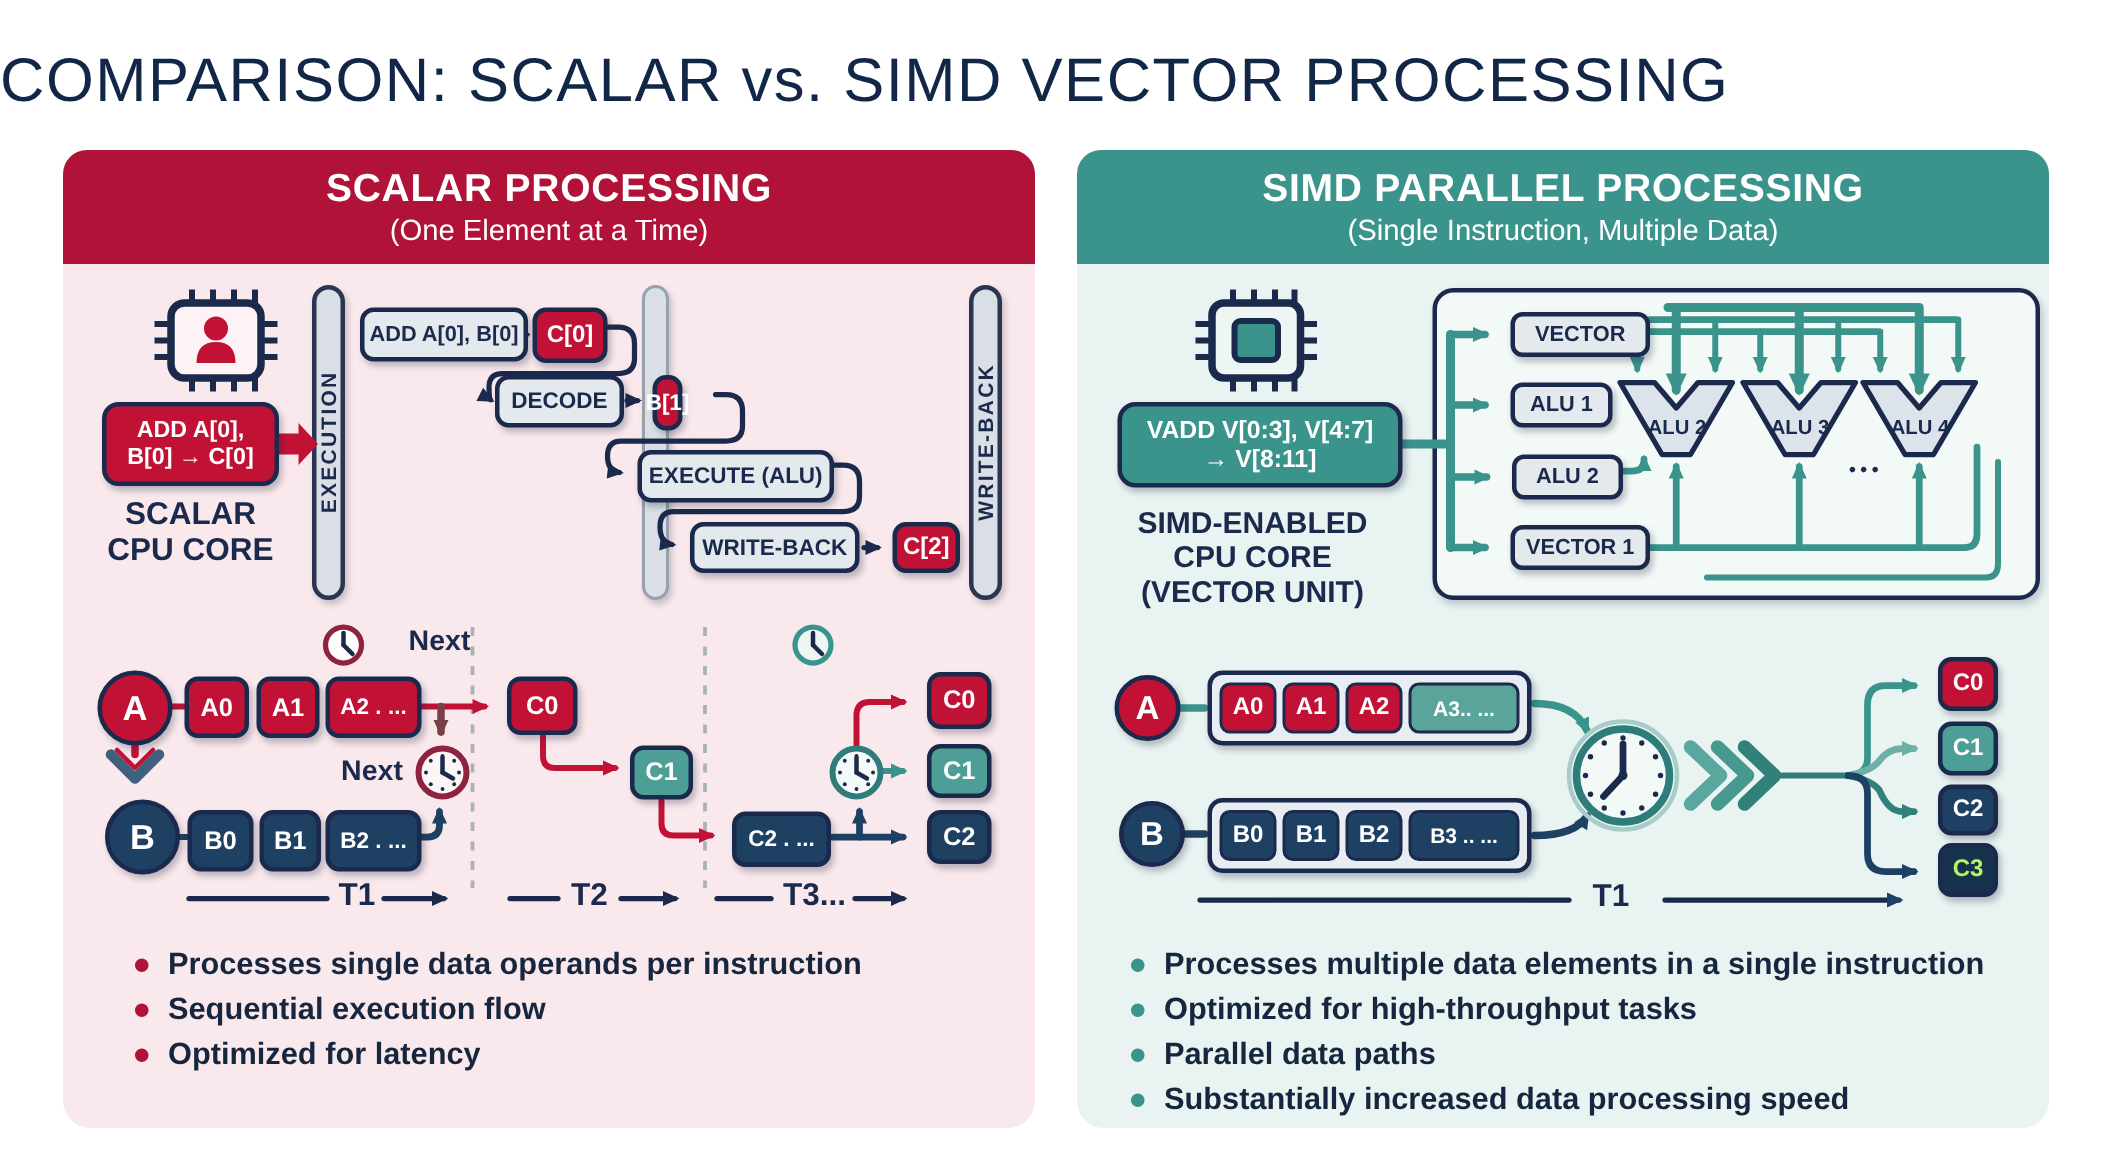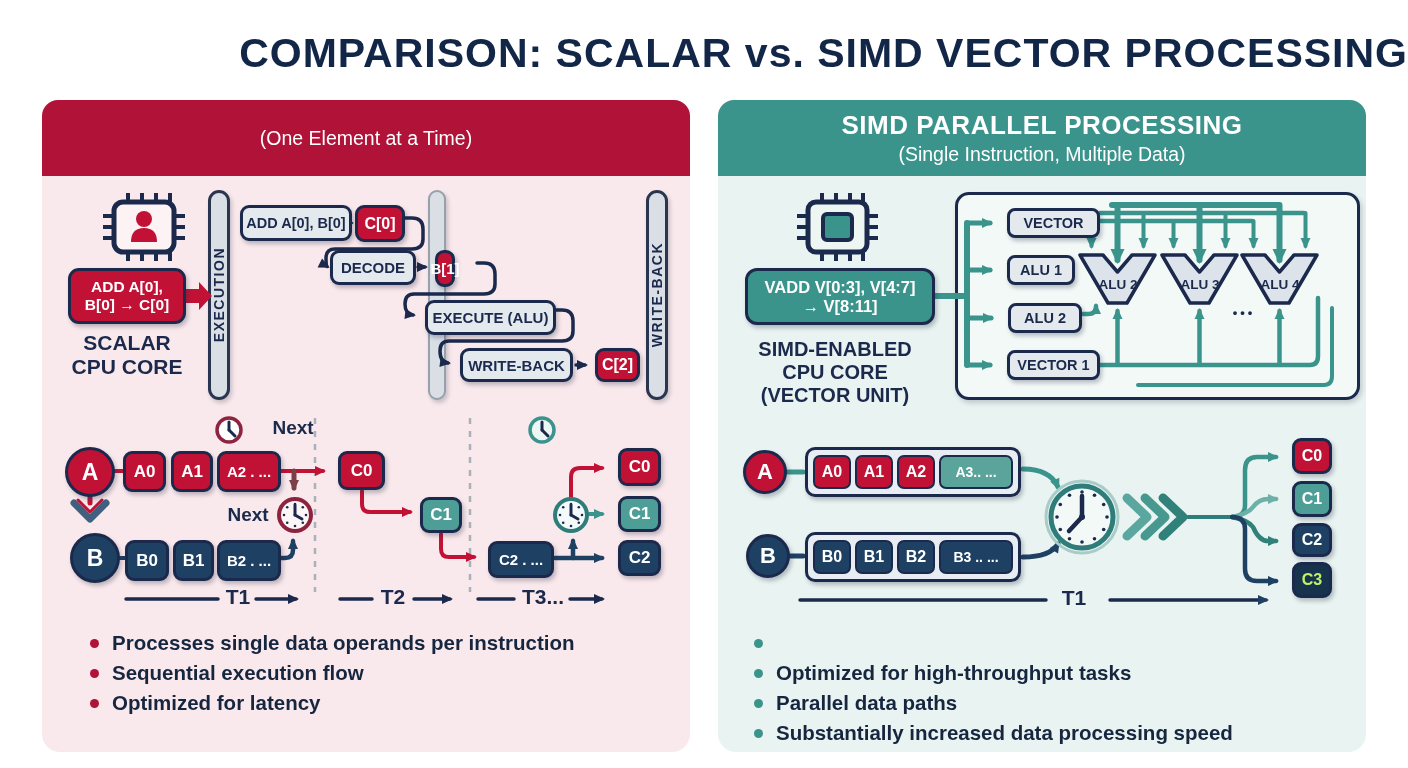--- a/index.html
+++ b/index.html
@@ -3,22 +3,22 @@
 <meta charset="utf-8">
 <style>
   :root{
     --navy:#1b2a4c; --crimson:#b01238; --crimsonbox:#c11236;
     --teal:#3a948c; --tealbox:#4d9e96; --steel:#1e4063;
   }
   *{margin:0;padding:0;box-sizing:border-box}
   body{width:1408px;height:768px;background:#ffffff;overflow:hidden;
        font-family:"Liberation Sans", sans-serif;}
   .canvas{position:relative;width:1408px;height:768px;background:#fff}
-  .title{position:absolute;top:30px;left:0;width:1408px;text-align:right;
-         font-size:41px;font-weight:700;color:#122648;letter-spacing:1px}
+  .title{position:absolute;top:30px;left:0;width:1408px;text-align:left;
+         font-size:41px;font-weight:400;color:#122648;letter-spacing:1px}
   .panel{position:absolute;top:100px;width:648px;height:652px;border-radius:18px}
   .panel.left{left:42px;background:#fae9ec}
   .panel.right{left:718px;background:#e9f3f1}
   .phead{position:absolute;top:0;left:0;right:0;height:76px;border-radius:16px 16px 0 0;
          color:#fff;text-align:center;display:flex;flex-direction:column;justify-content:center;gap:2px}
   .phead .ht{font-size:26px;font-weight:bold;letter-spacing:.5px}
   .phead .hs{font-size:19.5px;font-weight:500}
   .phead.redh{background:var(--crimson)}
   .phead.tealh{background:#3a948c}
   .abs{position:absolute}
@@ -53,20 +53,21 @@
 </style>
 </head>
 <body>
 
 <div class="canvas">
 
   <div class="title">COMPARISON: SCALAR vs. SIMD VECTOR PROCESSING</div>
 
   <section class="panel left">
     <header class="phead redh">
+      <div class="ht">SCALAR PROCESSING</div>
       <div class="hs">(One Element at a Time)</div>
     </header>
 
     <div class="bar" style="left:166px;top:90px;width:22px;height:210px">
       <span class="vtxt">EXECUTION</span>
     </div>
     <div class="bar faint" style="left:386px;top:90px;width:18px;height:210px"></div>
     <div class="bar" style="left:604px;top:90px;width:22px;height:210px">
       <span class="vtxt">WRITE-BACK</span>
     </div>
@@ -417,20 +418,21 @@
         <g stroke="#1b2a4c" stroke-width="3.5">
           <path d="M82,500 H328"></path>
             <path d="M392,500 H548" marker-end="url(#mN2)"></path>
         </g>
       </g>
     </svg>
 
     <div class="bullets" style="left:36px;width:600px">
       <div class="bi">
           <span class="dot" style="background:#3a948c"></span>
+          <span>Processes multiple data elements in a single instruction</span>
         </div>
       <div class="bi">
           <span class="dot" style="background:#3a948c"></span>
           <span>Optimized for high-throughput tasks</span>
         </div>
       <div class="bi">
           <span class="dot" style="background:#3a948c"></span>
           <span>Parallel data paths</span>
         </div>
       <div class="bi">

